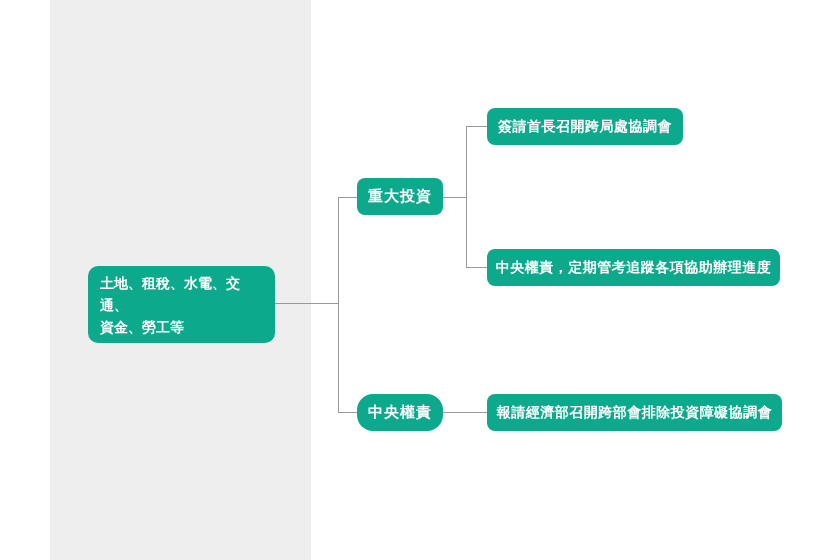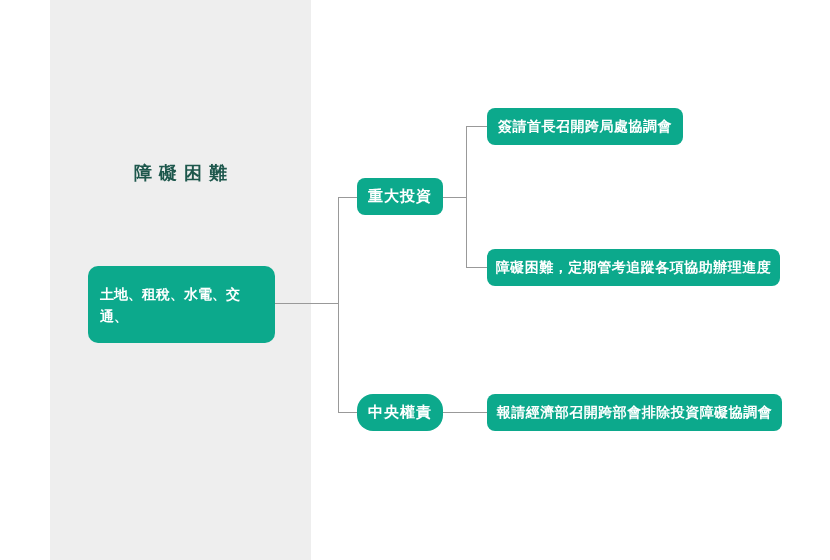--- a/index.html
+++ b/index.html
@@ -90,25 +90,25 @@
   .ln-l3-h    { left: 443px; top: 412px; width: 44px;  height: 1px; }
 </style>
 </head>
 <body>
 
 <div class="canvas">
 
   <div class="left-panel"></div>
 
   <div class="diagram-title">
-    <div>障礙困難</div>
   </div>
 
   <div class="green-box root-node">
     <div>土地、租稅、水電、交通、</div>
+    <div>資金、勞工等</div>
   </div>
 
   <div class="line ln-src-h"></div>
   <div class="line ln-main-v"></div>
   <div class="line ln-b1-h"></div>
   <div class="line ln-b2-h"></div>
   <div class="line ln-n1-h"></div>
   <div class="line ln-sub-v"></div>
   <div class="line ln-l1-h"></div>
   <div class="line ln-l2-h"></div>
@@ -118,19 +118,19 @@
     <span>重大投資</span>
   </div>
   <div class="green-box branch-node node-central">
     <span>中央權責</span>
   </div>
 
   <div class="green-box leaf-node leaf-1">
     <span>簽請首長召開跨局處協調會</span>
   </div>
   <div class="green-box leaf-node leaf-2">
-    <span>障礙困難，定期管考追蹤各項協助辦理進度</span>
+    <span>中央權責，定期管考追蹤各項協助辦理進度</span>
   </div>
   <div class="green-box leaf-node leaf-3">
     <span>報請經濟部召開跨部會排除投資障礙協調會</span>
   </div>
 
 </div>
 
 </body></html>

